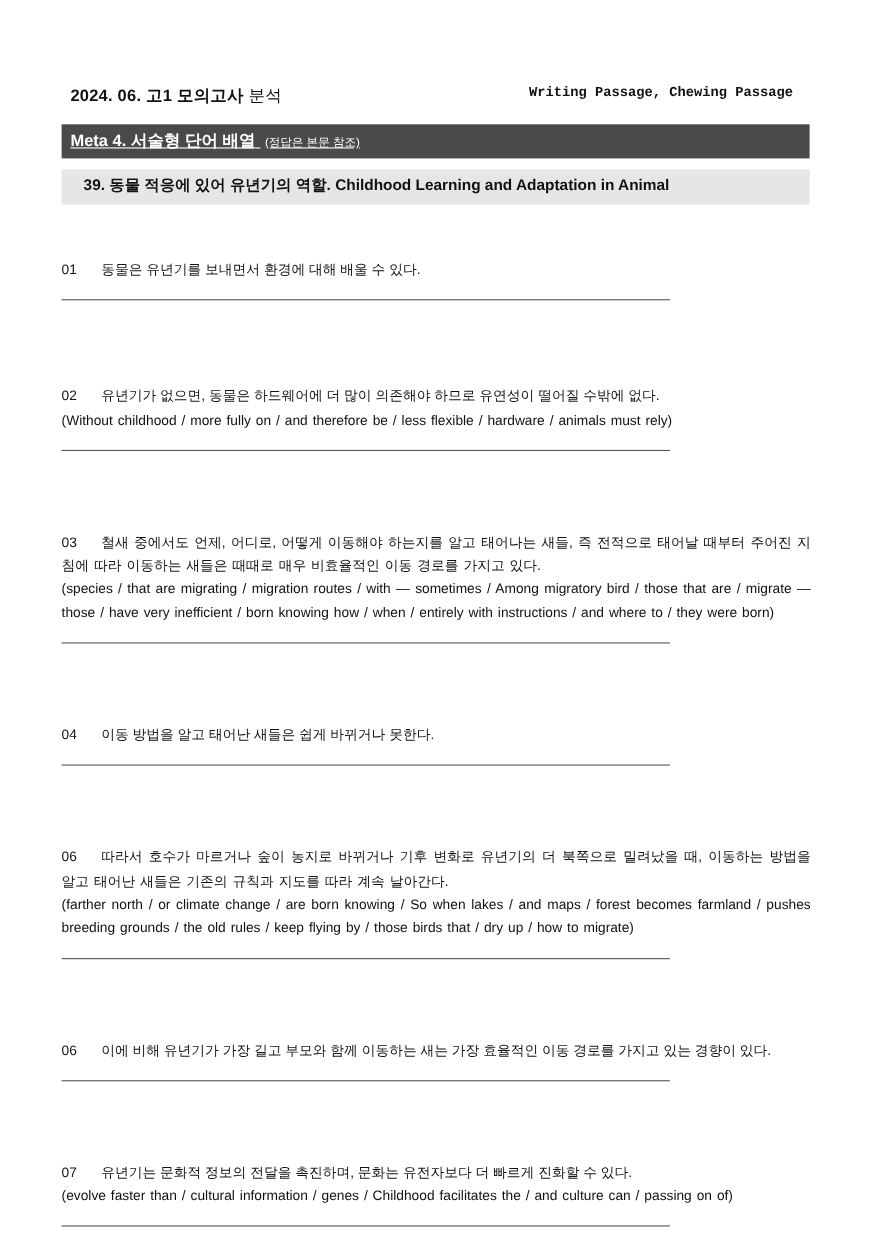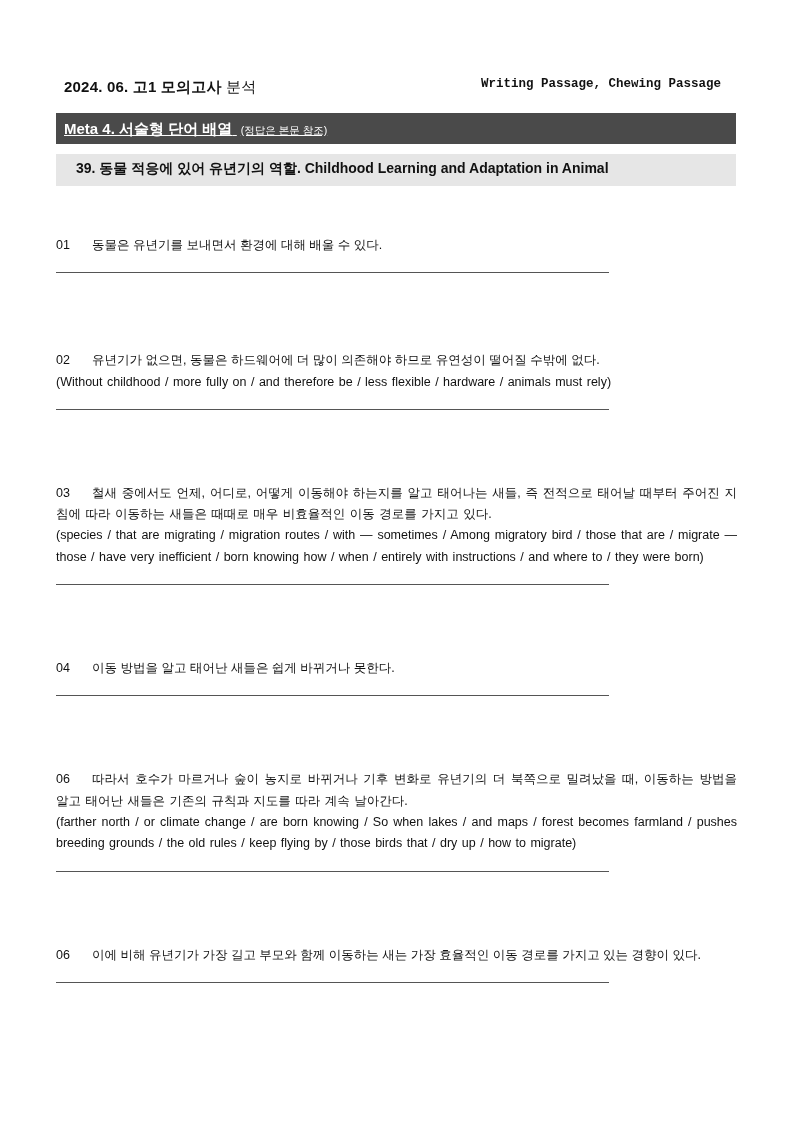--- a/index.html
+++ b/index.html
@@ -66,14 +66,19 @@
     <div class="en"><span class="num">06</span><span>따라서 호수가 마르거나 숲이 농지로 바뀌거나 기후 변화로 유년기의 더 북쪽으로 밀려났을 때, 이동하는 방법을 알고 태어난 새들은 기존의 규칙과 지도를 따라 계속 날아간다.</span></div>
     <div class="en">(farther north / or climate change / are born knowing / So when lakes / and maps / forest becomes farmland / pushes breeding grounds / the old rules / keep flying by / those birds that / dry up / how to migrate)</div>
     <div class="answer-line" style="margin-top:16px;"></div>
   </div>
 
   <div class="item" style="margin-top:25px;">
     <div><span class="num">06</span><span>이에 비해 유년기가 가장 길고 부모와 함께 이동하는 새는 가장 효율적인 이동 경로를 가지고 있는 경향이 있다.</span></div>
     <div class="answer-line" style="margin-top:16px;"></div>
   </div>
 
+  <div class="item" style="margin-top:25px;">
+    <div><span class="num">07</span><span>유년기는 문화적 정보의 전달을 촉진하며, 문화는 유전자보다 더 빠르게 진화할 수 있다.</span></div>
+    <div class="en">(evolve faster than / cultural information / genes / Childhood facilitates the / and culture can / passing on of)</div>
+    <div class="answer-line" style="margin-top:16px;"></div>
+  </div>
 
 </div>
 
 </body></html>

